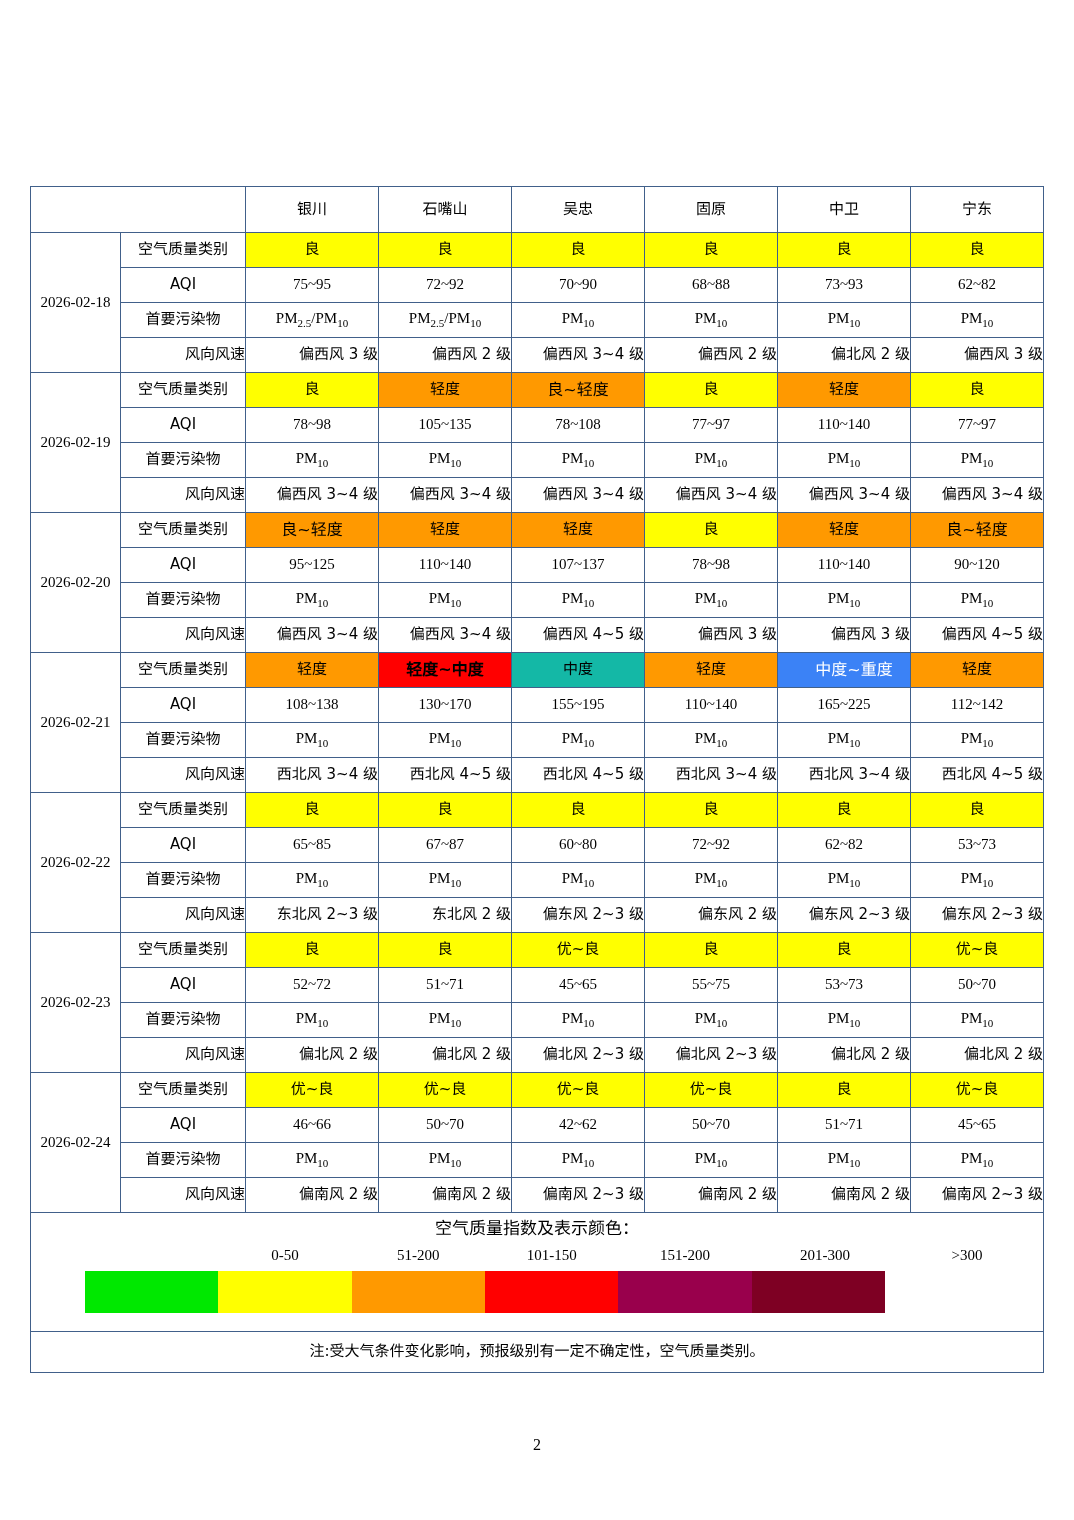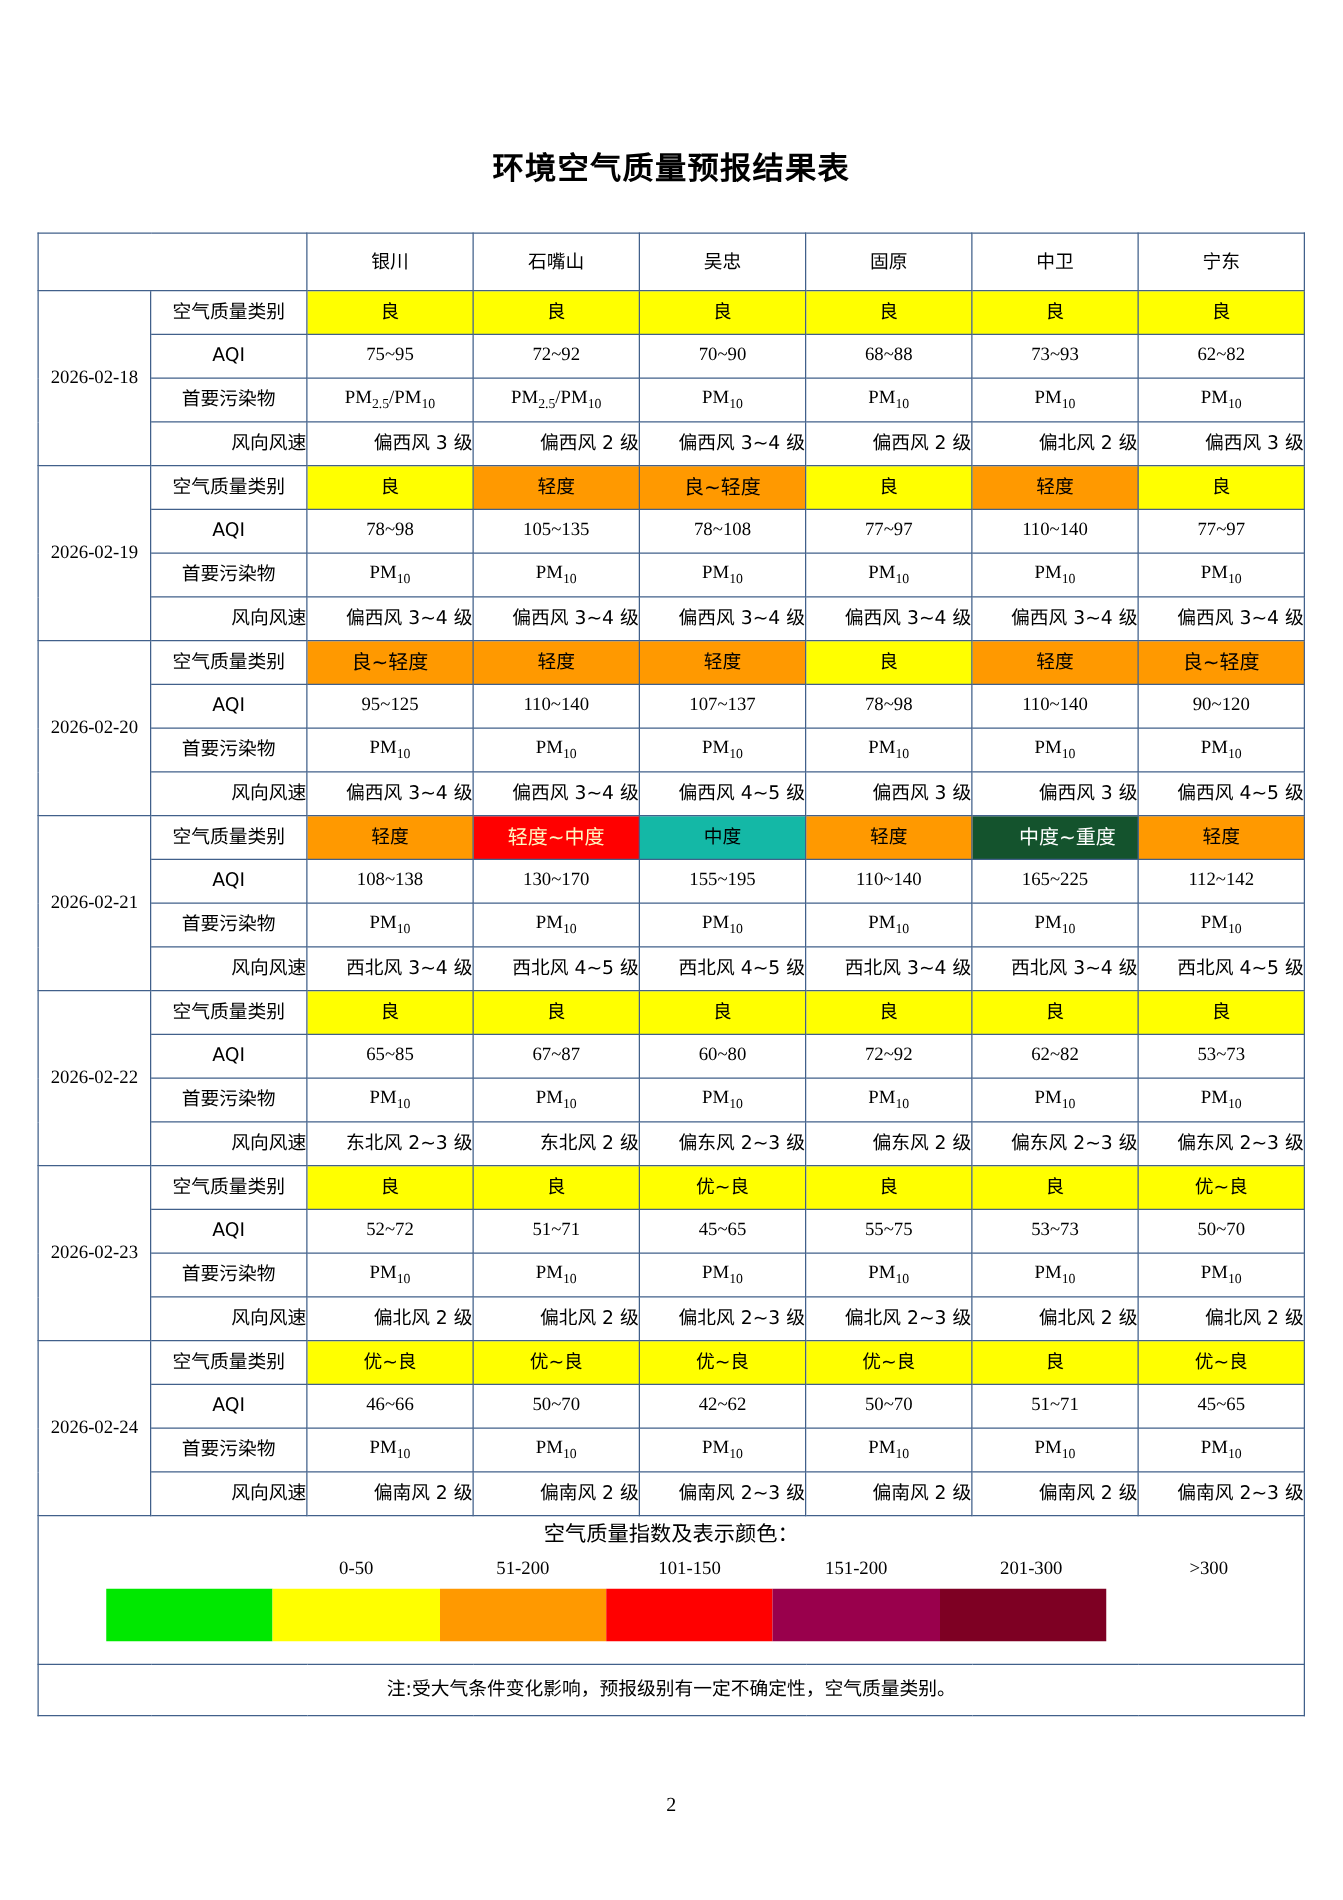--- a/index.html
+++ b/index.html
@@ -183,21 +183,20 @@
     text-align: center;
     font-size: 16px;
     font-family: "Liberation Serif", serif;
   }
 </style>
 </head>
 <body>
 
 <div class="page">
 
-  <div class="doc-title">环境空气质量预报结果表</div>
 
   <div class="forecast-wrap">
     <table class="forecast">
       <colgroup>
         <col class="c-date">
           <col class="c-label">
         <col class="c-city">
           <col class="c-city">
           <col class="c-city">
         <col class="c-city">
@@ -322,24 +321,24 @@
             <td class="wind-cell">偏西风 3~4 级</td>
             <td class="wind-cell">偏西风 4~5 级</td>
             <td class="wind-cell">偏西风 3 级</td>
             <td class="wind-cell">偏西风 3 级</td>
             <td class="wind-cell">偏西风 4~5 级</td>
           </tr>
           <tr class="r-cat">
             <td class="date-cell" rowspan="4">2026-02-21</td>
             <td class="row-label">空气质量类别</td>
             <td class="cat-cell" style="background: rgb(255, 153, 0); color: rgb(0, 0, 0);">轻度</td>
-            <td class="cat-cell small" style="background: rgb(255, 0, 0); color: #fef9c3;">轻度~中度</td>
+            <td class="cat-cell small" style="background: rgb(255, 0, 0); color: #000000; font-weight: bold;">轻度~中度</td>
             <td class="cat-cell" style="background: #14b8a6; color: rgb(0, 0, 0);">中度</td>
             <td class="cat-cell" style="background: rgb(255, 153, 0); color: rgb(0, 0, 0);">轻度</td>
-            <td class="cat-cell small" style="background: #14532d; color: rgb(255, 255, 255); padding-left: 20px;">中度~重度</td>
+            <td class="cat-cell small" style="background: #3b82f6; color: rgb(255, 255, 255); padding-left: 20px;">中度~重度</td>
             <td class="cat-cell" style="background: rgb(255, 153, 0); color: rgb(0, 0, 0);">轻度</td>
           </tr>
           <tr class="r-aqi">
             <td class="row-label">AQI</td>
             <td class="aqi-cell">108~138</td>
             <td class="aqi-cell">130~170</td>
             <td class="aqi-cell">155~195</td>
             <td class="aqi-cell">110~140</td>
             <td class="aqi-cell">165~225</td>
             <td class="aqi-cell">112~142</td>

